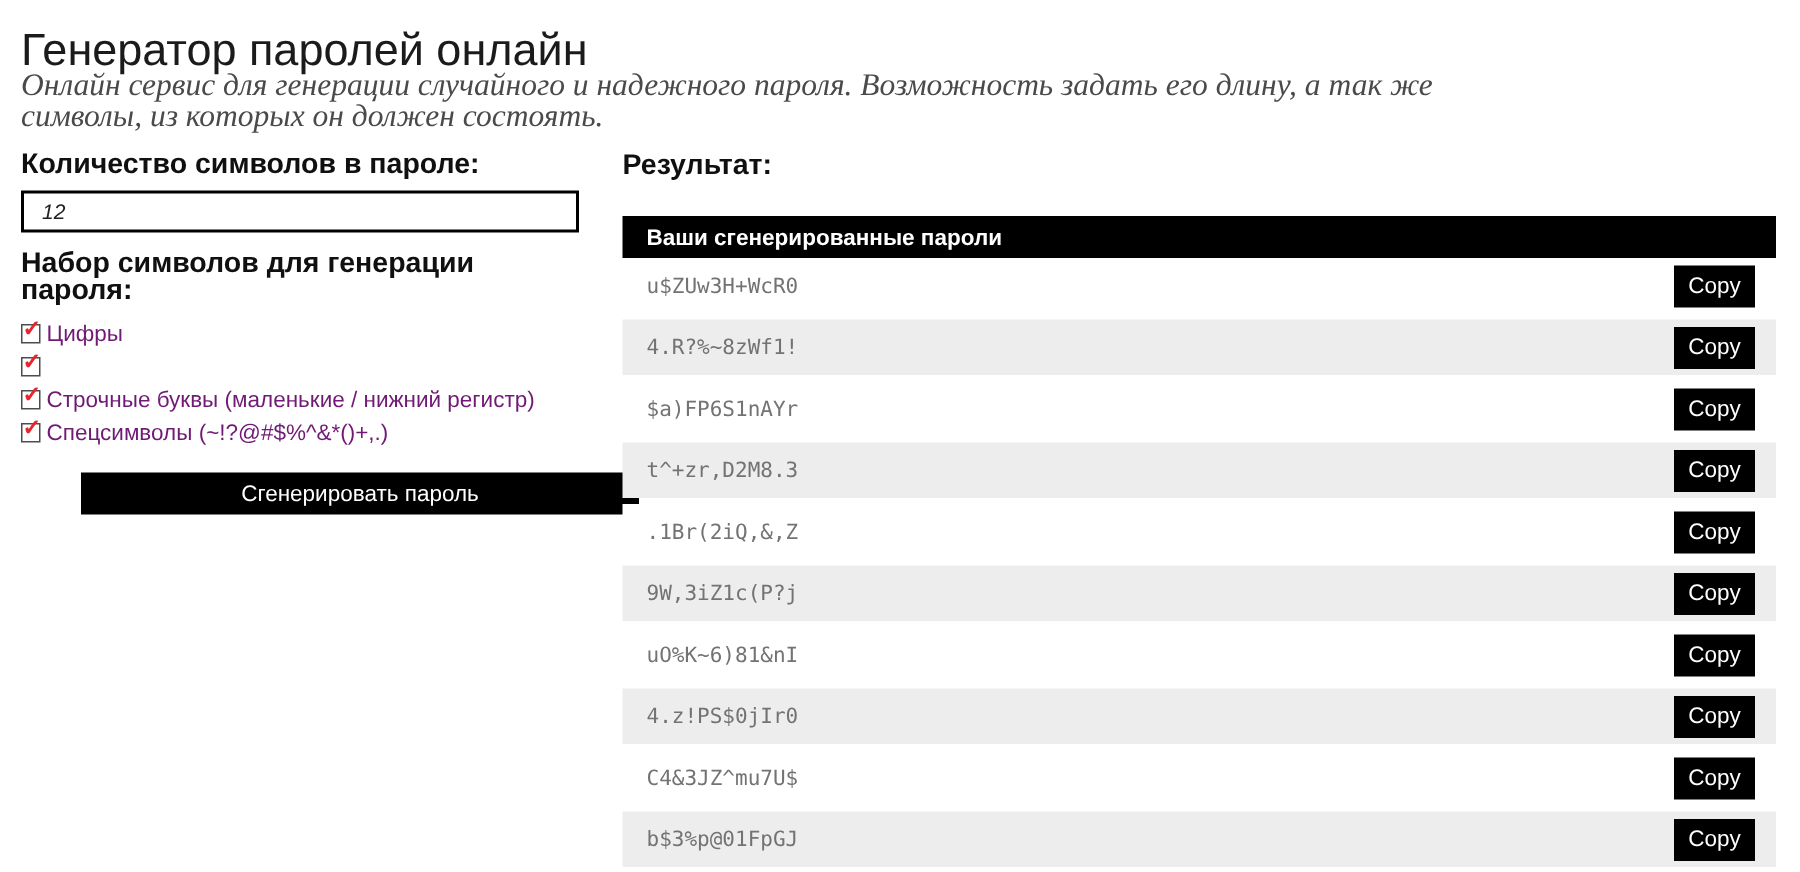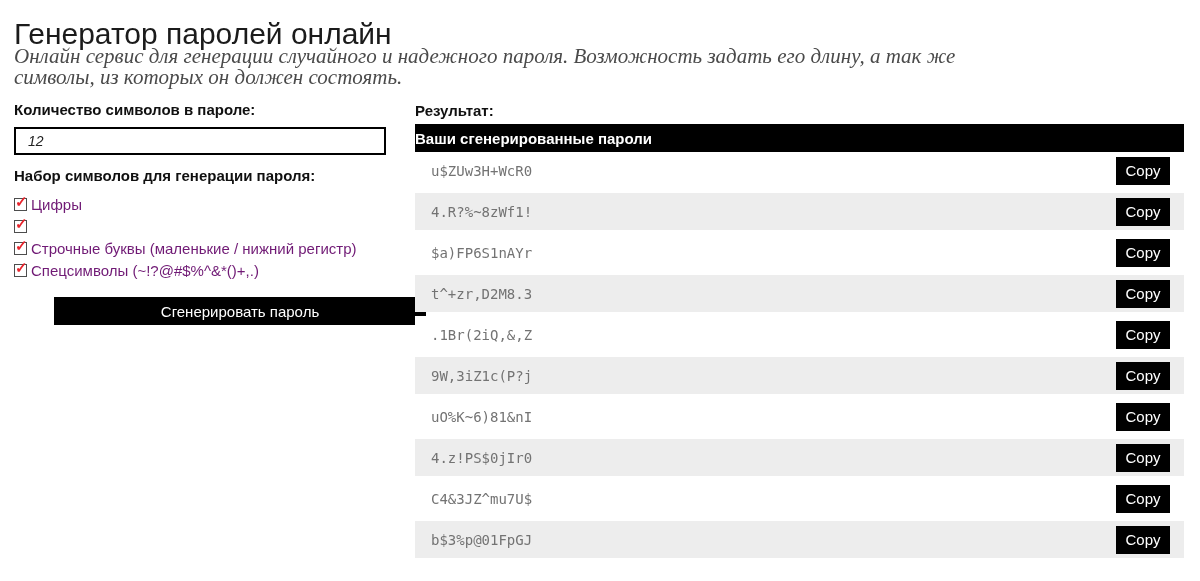--- a/index.html
+++ b/index.html
@@ -11,21 +11,21 @@
   }
   .page-title{
     position:absolute;left:14px;top:6px;
     font-size:30px;font-weight:400;color:#1b1b1b;margin-top:11px;
   }
   .subtitle{
     position:absolute;left:14px;top:46px;width:1005px;
     font-style:italic;font-size:21px;line-height:21px;color:#4a4a4a;font-family:Liberation Serif, serif;
   }
   .left-col{position:absolute;left:14px;top:101px;width:372px;}
-  .field-label{font-weight:700;font-size:15px;color:#101010;line-height:18px;}
+  .field-label{font-weight:700;font-size:19px;color:#101010;line-height:18px;}
   .length-input{
     display:block;margin-top:8px;width:100%;box-sizing:border-box;height:28px;
     border:2px solid #000;background:#fff;border-radius:0;
     font-size:14px;color:#222;padding:0 6px 0 12px;
     font-family:"Liberation Sans", sans-serif;
     font-style:italic;
   }
   .charset-label{margin-top:12px;}
   .cb-list{margin-top:8px;}
   .cb-row{display:flex;align-items:center;height:22px;cursor:pointer;}
@@ -39,22 +39,22 @@
     color:var(--check_red,#e8242c);
   }
   .cb-label{margin-left:4px;font-size:15px;color:#701a75;white-space:nowrap;}
   .generate-btn{
     margin-top:16px;width:100%;height:28px;
     background:var(--bar_black,#000);color:#fff;border:none;
     font-size:15px;font-family:"Liberation Sans", sans-serif;cursor:pointer;margin-left:40px;
   }
   .right-col{position:absolute;left:415px;top:102px;width:769px;}
   .table-header{
-    margin-top:4px;height:28px;background:var(--bar_black,#000);color:#fff;
-    display:flex;align-items:center;box-sizing:border-box;
+    margin-top:24px;height:28px;background:var(--bar_black,#000);color:#fff;
+    display:flex;align-items:center;padding-left:16px;box-sizing:border-box;
     font-weight:700;font-size:15px;
   }
   .pw-row{
     height:37px;display:flex;align-items:center;justify-content:space-between;
     background:#fff;padding:0 14px 0 16px;box-sizing:border-box;
   }
   .pw-row + .pw-row{margin-top:4px;}
   .pw-row:nth-child(even){background:var(--row_alt,#ededed);}
   .pw-text{
     font-family:"DejaVu Sans Mono", monospace;

